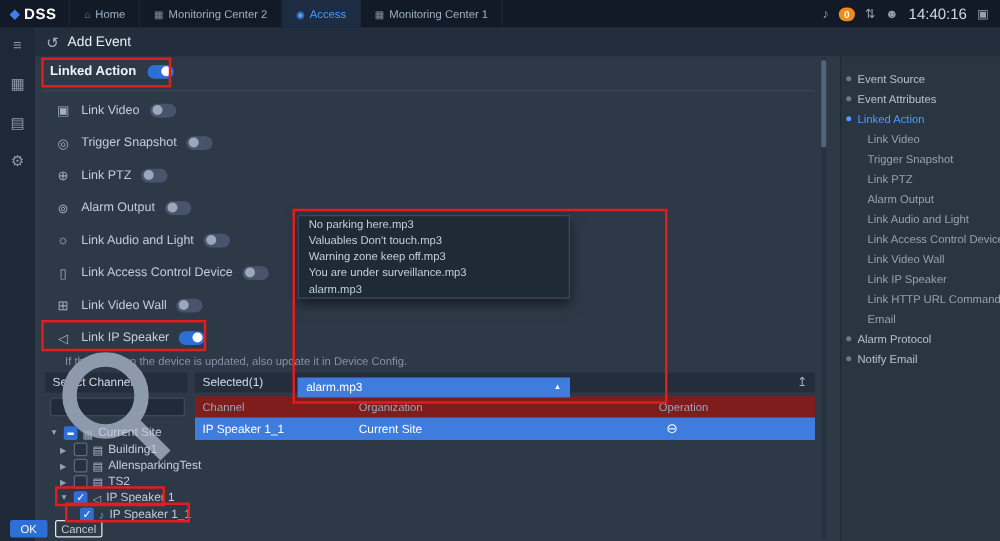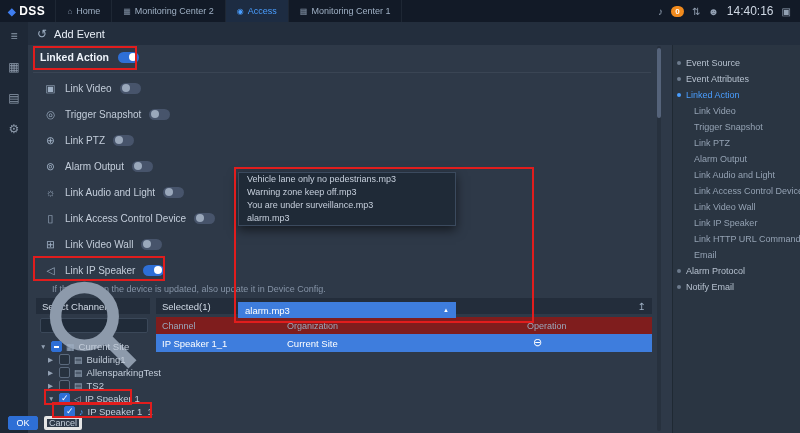--- a/index.html
+++ b/index.html
@@ -71,21 +71,21 @@
 .anchor .adot{position:absolute;left:-9px;top:3px;width:4px;height:4px;border-radius:50%;background:#6c7a8c}
 .anchor.sub{color:#94a2b3}
 .anchor.active{color:#4a9eff}
 .anchor.active .adot{background:#4a9eff}
 
 .strack{position:absolute;left:657px;top:46px;width:4px;bottom:2px;background:#27313e;border-radius:2px;z-index:3}
 .sthumb{position:absolute;left:657px;top:48px;width:4px;height:70px;background:#55637a;border-radius:2px;z-index:4;cursor:pointer}
 
 .btn{position:absolute;bottom:3px;height:14px;border-radius:2px;font-size:9px;display:flex;align-items:center;justify-content:center;z-index:20;cursor:pointer}
 .btn.ok{left:8px;width:30px;background:#2e6fd6;color:#fff;border:1px solid #2e6fd6}
-.btn.cancel{left:44px;width:38px;background:#2e3948;border:3px solid #e5e5e5;color:#c3cdda}
+.btn.cancel{left:44px;width:38px;background:#2e3948;border:1px solid #e5e5e5;color:#c3cdda}
 
 .rb{position:absolute;border:2px solid #e11d1d;z-index:50;pointer-events:none}
 </style>
 </head>
 <body>
 
 <div class="screen">
 
   <div class="topbar">
     <div class="logo">
@@ -275,21 +275,22 @@
     <span class="th" style="left:131px">Organization</span>
     <span class="th" style="left:371px">Operation</span>
   </div>
   <div class="trow">
     <span class="td" style="left:6px">IP Speaker 1_1</span>
     <span class="td" style="left:131px">Current Site</span>
     <span class="removeic">⊖</span>
   </div>
 
   <div class="dd">
-    <div class="opt">Vehicle lane only no pedestrians.mp3</div>
+    <div class="opt">No parking here.mp3</div>
+    <div class="opt">Valuables Don't touch.mp3</div>
     <div class="opt">Warning zone keep off.mp3</div>
     <div class="opt">You are under surveillance.mp3</div>
     <div class="opt">alarm.mp3</div>
   </div>
   <div class="ddbar">
     <span class="v">alarm.mp3</span>
     <span class="c">▲</span>
   </div>
 
   <button class="btn ok">OK</button>

